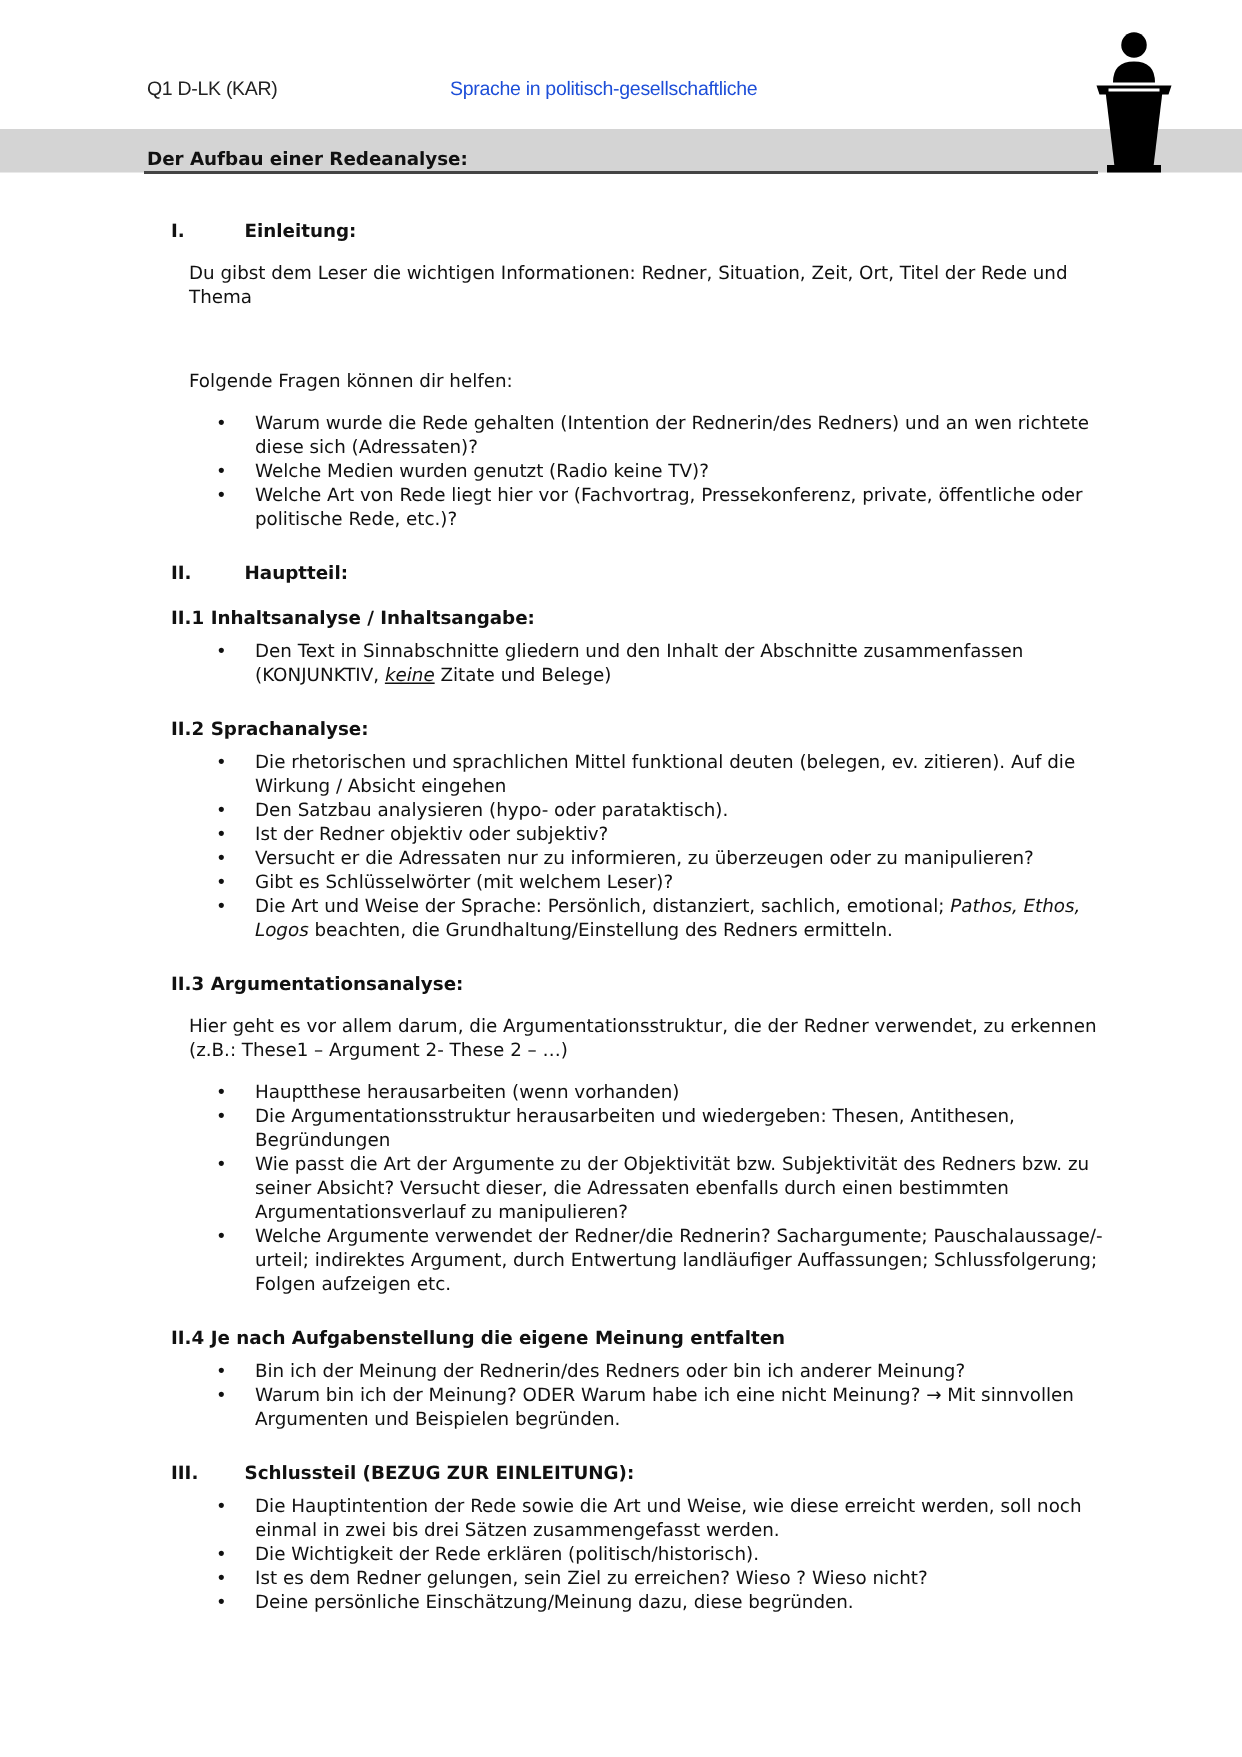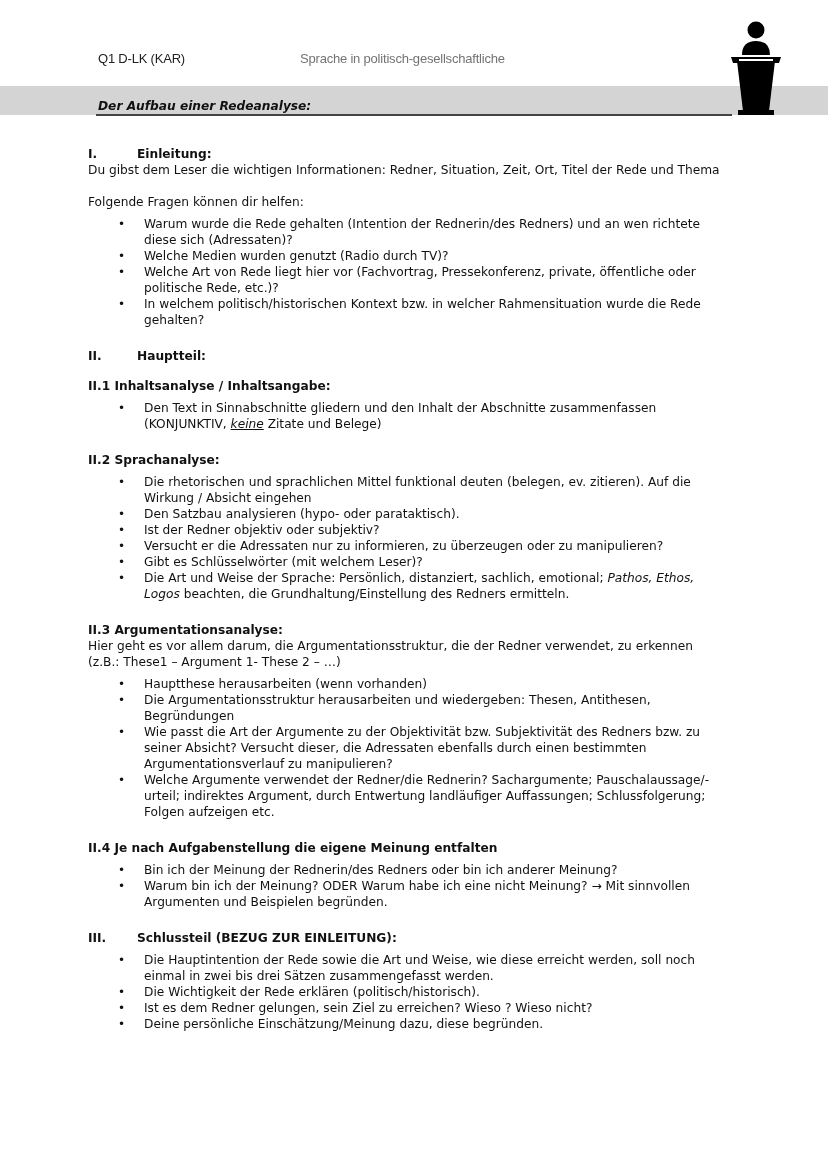--- a/index.html
+++ b/index.html
@@ -8,45 +8,45 @@
       overflow: hidden; color: #111111;
       font-family: "DejaVu Sans", sans-serif;
     }
     .hdr-left {
       position: absolute; left: 98px; top: 51px;
       font-family: "Liberation Sans", sans-serif; font-size: 13px; color: #222;
       letter-spacing: -0.2px;
     }
     .hdr-center {
       position: absolute; left: 300px; top: 51px;
-      font-family: "Liberation Sans", sans-serif; font-size: 13px; color: #737373;
+      font-family: "Liberation Sans", sans-serif; font-size: 13px; color: #1d4ed8;
       letter-spacing: -0.2px;
     }
     .band {
       position: absolute; left: 0; top: 86px; width: 828px; height: 29px;
       background: #d4d4d4;
     }
     .band-title {
       position: absolute; left: 98px; top: 99px;
-      font-size: 12.2px; font-weight: bold; color: #111; font-style: italic;
+      font-size: 12.2px; font-weight: bold; color: #111;
     }
     .band-rule {
       position: absolute; left: 96px; top: 114px; width: 636px; height: 2px;
       background: #444;
     }
     .podium {
       position: absolute; left: 729px; top: 19px; width: 54px; height: 98px;
     }
     .content {
-      position: absolute; left: 88px; top: 146px; width: 640px;
+      position: absolute; left: 114px; top: 146px; width: 640px;
       font-size: 12.2px; line-height: 16px;
     }
     .sec-h { font-weight: bold; }
     .sec-h .num { display: inline-block; width: 49px; }
-    .p { margin: 0; }
+    .p { margin: 12px; }
     .gap { height: 16px; }
     ul.list { margin: 6px; padding: 0; list-style: none; }
     ul.list li { position: relative; padding-left: 50px; }
     ul.list li::before {
       content: "\2022"; position: absolute; left: 24px; top: 0; font-size: 12px;
     }
     .u { text-decoration: underline; font-style: italic; }
     .i { font-style: italic; }
   </style>
 </head>
@@ -70,23 +70,22 @@
 <div class="content">
 
   <div class="sec-h">
     <span class="num">I.</span><span>Einleitung:</span>
   </div>
   <p class="p">Du gibst dem Leser die wichtigen Informationen: Redner, Situation, Zeit, Ort, Titel der Rede und Thema</p>
   <div class="gap"></div>
   <p class="p">Folgende Fragen können dir helfen:</p>
   <ul class="list">
     <li>Warum wurde die Rede gehalten (Intention der Rednerin/des Redners) und an wen richtete diese sich (Adressaten)?</li>
-    <li>Welche Medien wurden genutzt (Radio durch TV)?</li>
+    <li>Welche Medien wurden genutzt (Radio keine TV)?</li>
     <li>Welche Art von Rede liegt hier vor (Fachvortrag, Pressekonferenz, private, öffentliche oder politische Rede, etc.)?</li>
-    <li>In welchem politisch/historischen Kontext bzw. in welcher Rahmensituation wurde die Rede gehalten?</li>
   </ul>
   <div class="gap" style="height:14px"></div>
 
   <div class="sec-h">
     <span class="num">II.</span><span>Hauptteil:</span>
   </div>
   <div class="gap" style="height:14px"></div>
 
   <div class="sec-h">II.1 Inhaltsanalyse / Inhaltsangabe:</div>
   <ul class="list">
@@ -99,21 +98,21 @@
     <li>Die rhetorischen und sprachlichen Mittel funktional deuten (belegen, ev. zitieren). Auf die Wirkung / Absicht eingehen</li>
     <li>Den Satzbau analysieren (hypo- oder parataktisch).</li>
     <li>Ist der Redner objektiv oder subjektiv?</li>
     <li>Versucht er die Adressaten nur zu informieren, zu überzeugen oder zu manipulieren?</li>
     <li>Gibt es Schlüsselwörter (mit welchem Leser)?</li>
     <li><span>Die Art und Weise der Sprache: Persönlich, distanziert, sachlich, emotional; </span><span class="i">Pathos, Ethos, Logos</span><span> beachten, die Grundhaltung/Einstellung des Redners ermitteln.</span></li>
   </ul>
   <div class="gap" style="height:14px"></div>
 
   <div class="sec-h">II.3 Argumentationsanalyse:</div>
-  <p class="p">Hier geht es vor allem darum, die Argumentationsstruktur, die der Redner verwendet, zu erkennen (z.B.: These1 – Argument 1- These 2 – …)</p>
+  <p class="p">Hier geht es vor allem darum, die Argumentationsstruktur, die der Redner verwendet, zu erkennen (z.B.: These1 – Argument 2- These 2 – …)</p>
   <ul class="list">
     <li>Hauptthese herausarbeiten (wenn vorhanden)</li>
     <li>Die Argumentationsstruktur herausarbeiten und wiedergeben: Thesen, Antithesen, Begründungen</li>
     <li>Wie passt die Art der Argumente zu der Objektivität bzw. Subjektivität des Redners bzw. zu seiner Absicht? Versucht dieser, die Adressaten ebenfalls durch einen bestimmten Argumentationsverlauf zu manipulieren?</li>
     <li>Welche Argumente verwendet der Redner/die Rednerin? Sachargumente; Pauschalaussage/-urteil; indirektes Argument, durch Entwertung landläufiger Auffassungen; Schlussfolgerung; Folgen aufzeigen etc.</li>
   </ul>
   <div class="gap" style="height:14px"></div>
 
   <div class="sec-h">II.4 Je nach Aufgabenstellung die eigene Meinung entfalten</div>
   <ul class="list">

